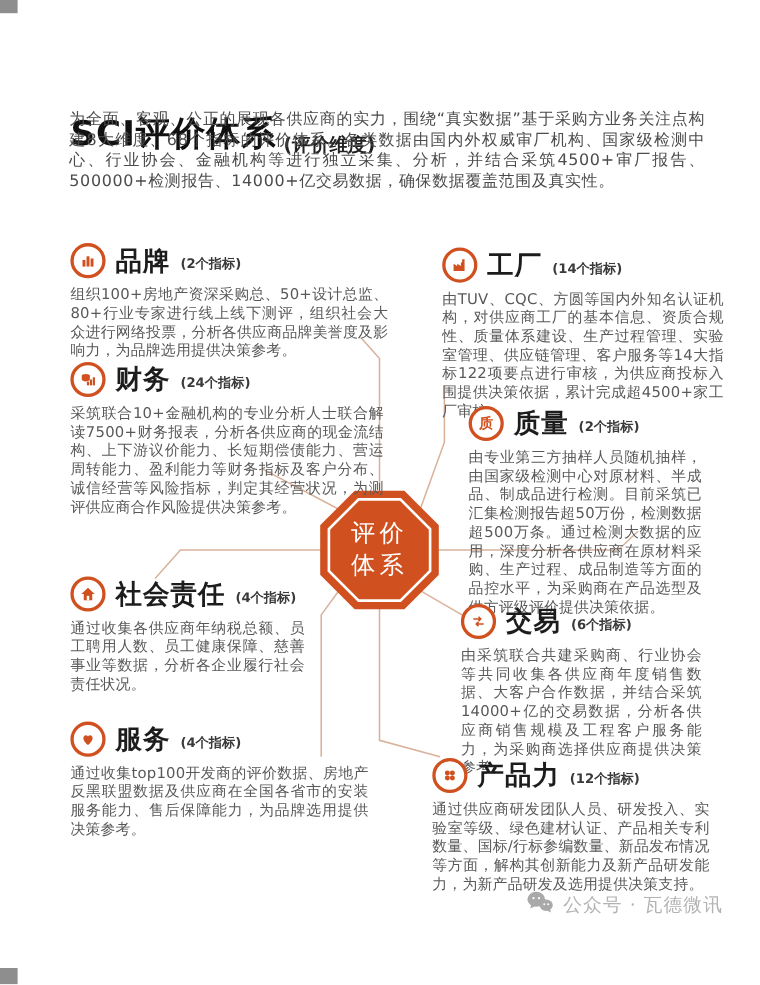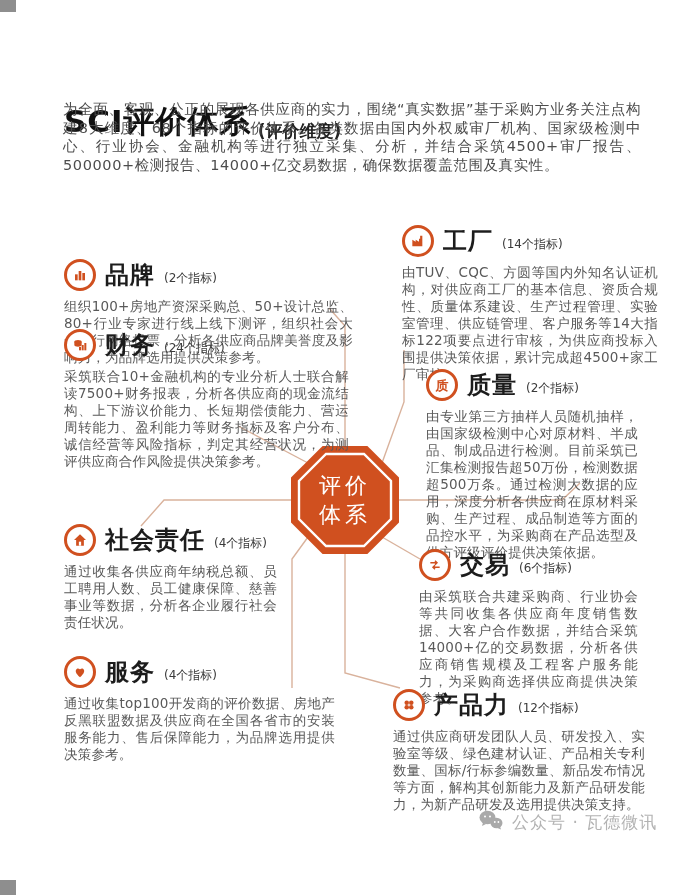--- a/index.html
+++ b/index.html
@@ -25,25 +25,25 @@
   #octagon-label{position:absolute;left:291px;top:446px;width:108px;height:108px;
                  display:flex;flex-direction:column;align-items:center;justify-content:center;
                  color:#fff;font-size:22px;font-weight:normal;letter-spacing:4px;line-height:29px;}
 
   
   .section{position:absolute;}
   .sec-head{display:flex;align-items:center;gap:9px;margin-bottom:7px;}
   .icon-circle{flex:0 0 auto;width:26px;height:26px;border:3px solid #d0501f;border-radius:50%;
                display:flex;align-items:center;justify-content:center;background:#fff;}
   .sec-title{font-size:24px;font-weight:bold;color:#1c1c1c;letter-spacing:1px;}
-  .sec-badge{font-size:12px;font-weight:400;color:#3a3a3a;margin-top:6px;}
+  .sec-badge{font-size:12px;font-weight:700;color:#3a3a3a;margin-top:6px;}
   .sec-body{font-size:13.5px;line-height:17px;color:#595959;text-align:justify;letter-spacing:0.2px;}
   .glyph-char{font-size:13px;font-weight:bold;color:#d0501f;line-height:1;}
 
-  #section-brand{left:64px;top:221px;width:289px;margin-top:38px;}
+  #section-brand{left:64px;top:221px;width:289px;}
   #section-finance{left:64px;top:329px;width:285px;}
   #section-social{left:64px;top:524px;width:213px;}
   #section-service{left:64px;top:656px;width:271px;}
   #section-factory{left:402px;top:225px;width:256px;}
   #section-quality{left:426px;top:369px;width:212px;}
   #section-trade{left:419px;top:549px;width:219px;}
   #section-product{left:393px;top:689px;width:252px;}
 
   
   #watermark{position:absolute;left:478px;top:809px;display:flex;align-items:center;gap:8px;}

